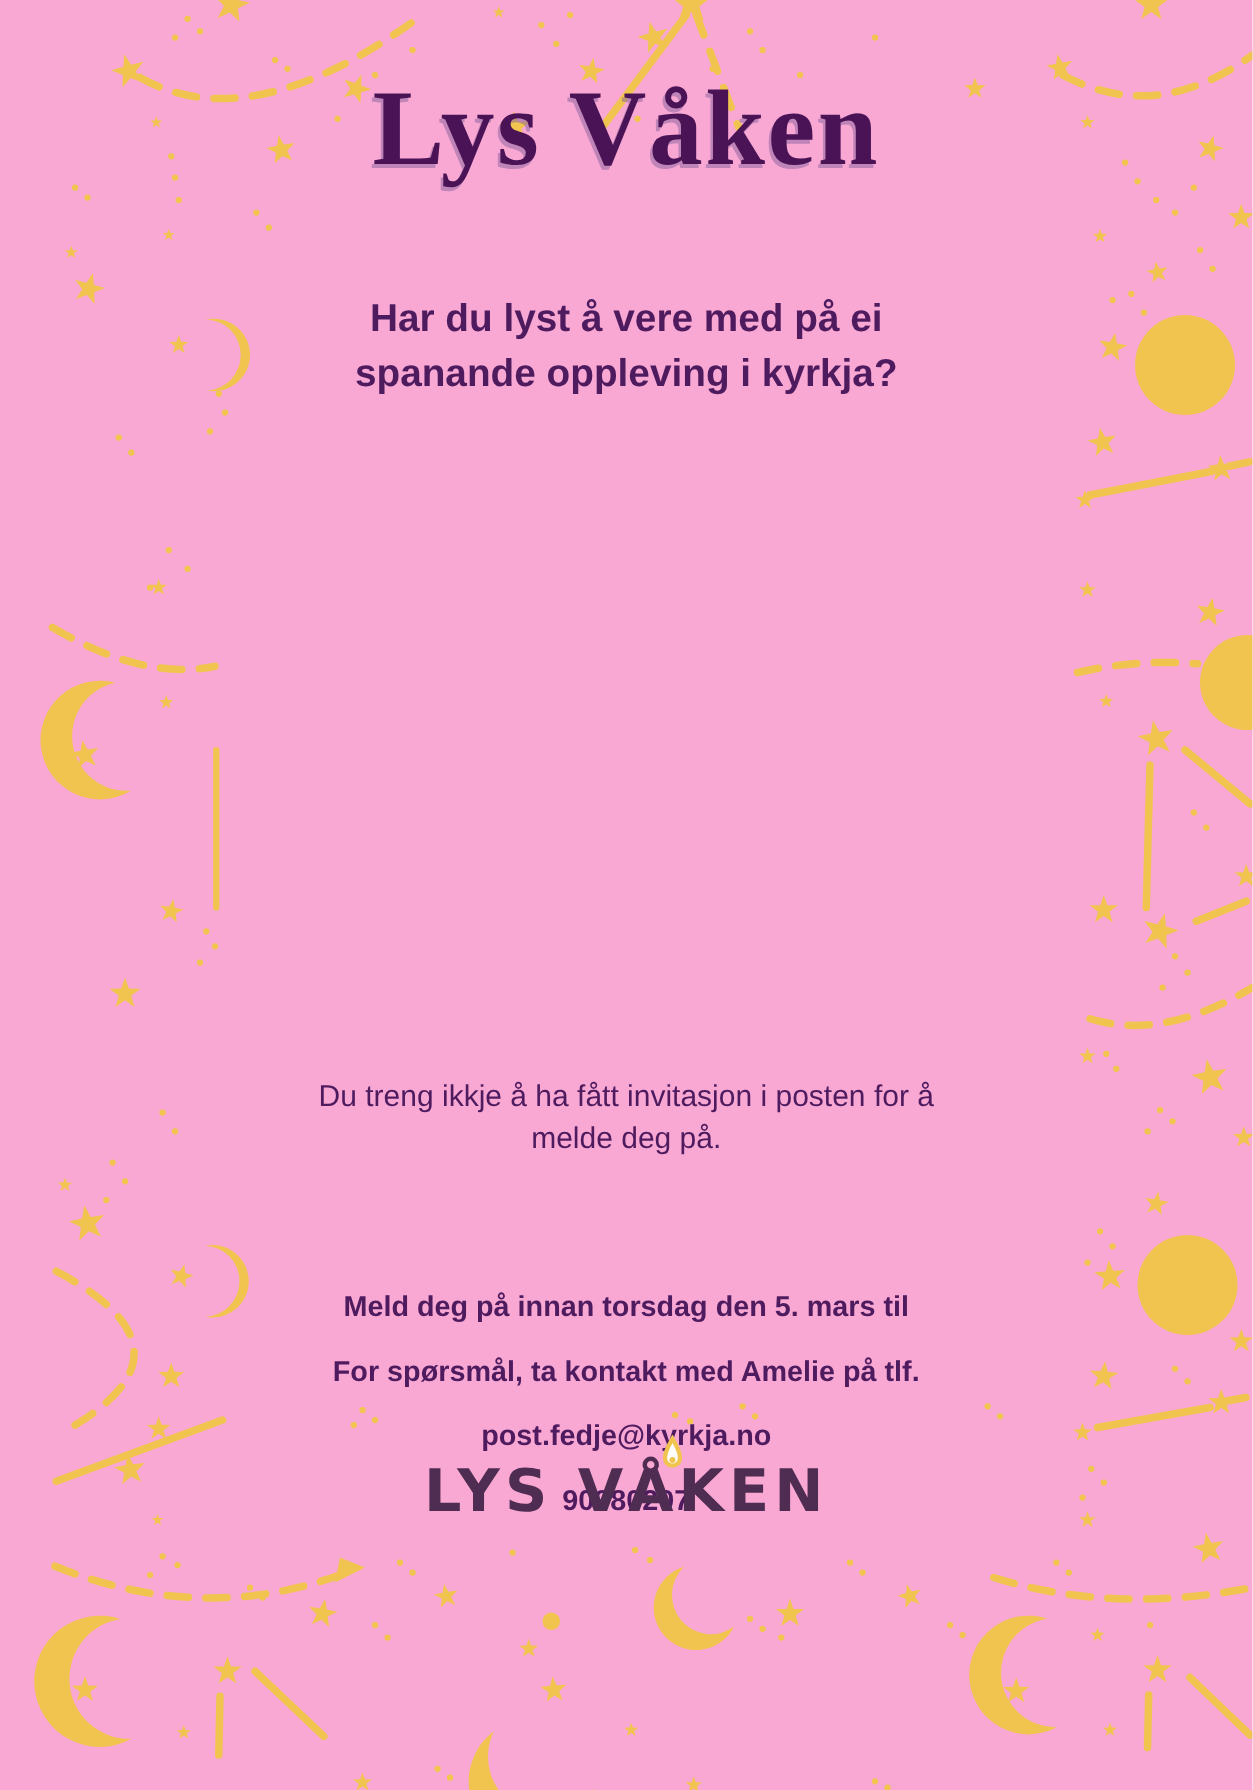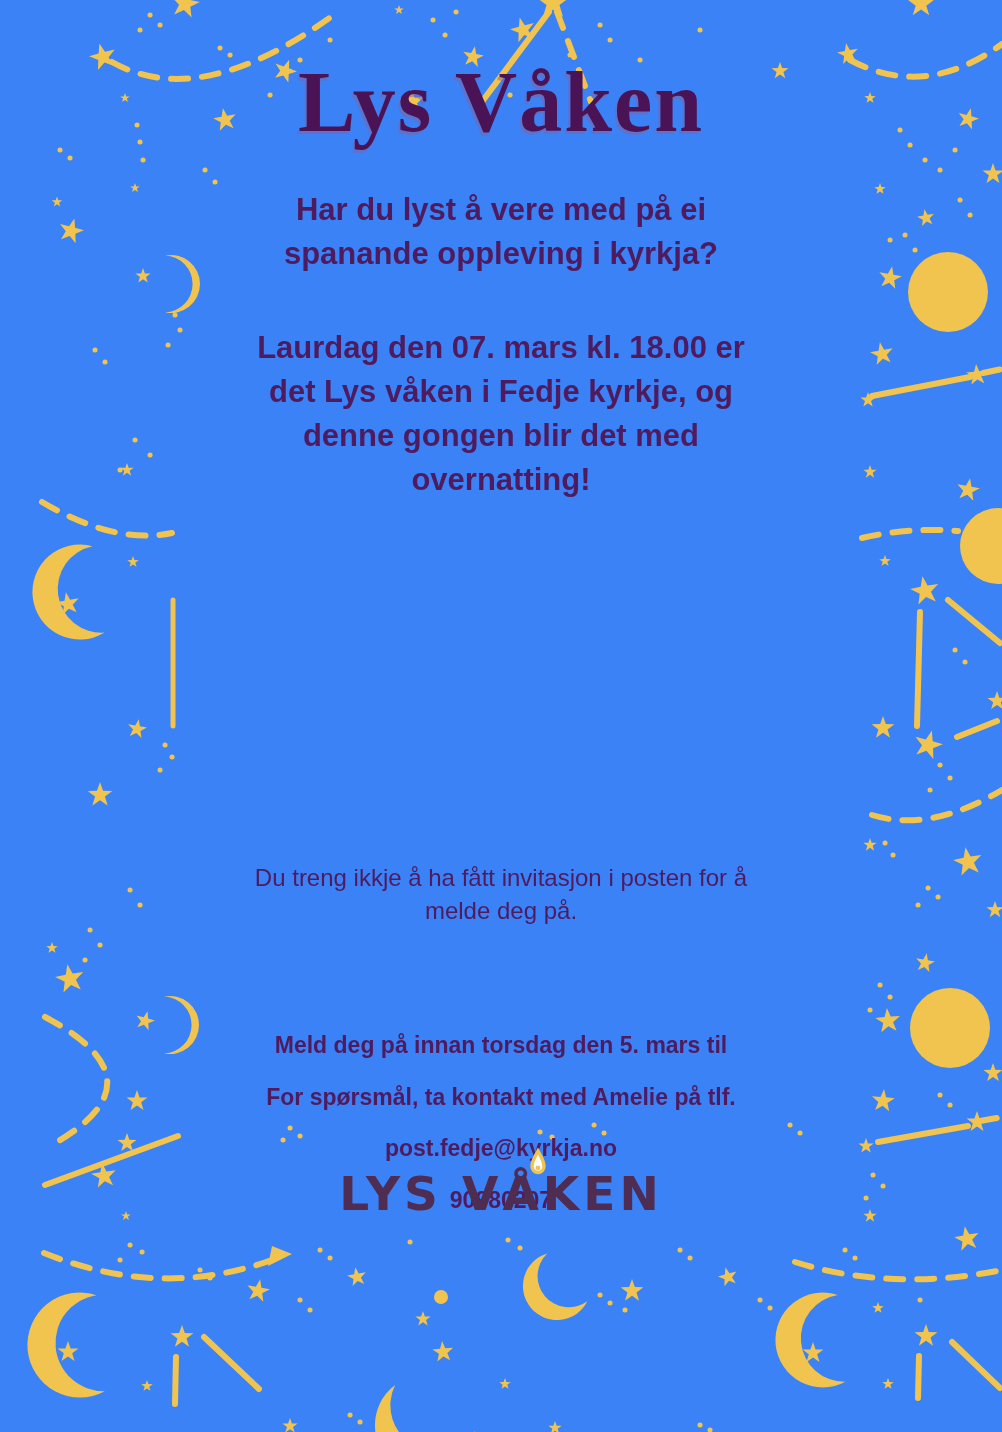--- a/index.html
+++ b/index.html
@@ -1,41 +1,41 @@
 <!DOCTYPE html>
 <html><head>
 <meta charset="utf-8">
 <style>
   html,body{margin:0;padding:0;background:#fff;}
   .page{
     position:relative;
     width:1002px;height:1432px;
     margin:0 auto;
-    background:#3b82f6;
+    background:#f9a8d4;
     overflow:hidden;
     font-family:"Liberation Sans",sans-serif;
   }
   .bg{position:absolute;top:0;left:0;z-index:0;}
   .txt{
     position:absolute;left:40px;right:40px;
     margin:0;text-align:center;
     white-space:pre-line;
     color:#4e1b5f;z-index:2;
   }
   .title{
     top:52px;
     font-family:"Liberation Serif","DejaVu Serif",serif;
     font-weight:bold;
     font-size:86px;line-height:100px;
     letter-spacing:2px;
     color:#4a1356;
     text-shadow:-2px 3px 0 rgba(134,96,156,0.5);
   }
   .big{
-    font-weight:bold;font-size:31px;line-height:44px;
+    font-weight:bold;font-size:31px;line-height:44px;margin-top:45px;
   }
   .small{
     font-weight:normal;font-size:24px;line-height:33px;
   }
   .signup div{font-weight:bold;font-size:23px;line-height:33.5px;}
   .logo{
     position:absolute;top:1166px;left:0;right:0;
     text-align:center;z-index:2;
     font-family:"DejaVu Sans",sans-serif;
     font-weight:bold;font-size:47px;line-height:56px;
@@ -180,24 +180,20 @@
     </g>
 
     <path stroke="#f0c44f" stroke-width="5" stroke-linecap="round" fill="none" d="M150,15h.1M160,25h.1M140,30h.1M220,48h.1M230,55h.1M60,150h.1M70,158h.1M137,125h.1M140,142h.1M143,160h.1M433,20h.1M445,35h.1M456,12h.1M600,25h.1M610,40h.1M570,55h.1M640,60h.1M700,30h.1M270,95h.1M300,60h.1M330,40h.1M510,95h.1M498,80h.1M900,130h.1M910,145h.1M925,160h.1M940,170h.1M955,150h.1M905,235h.1M915,250h.1M890,240h.1M960,200h.1M970,215h.1M135,440h.1M150,455h.1M120,470h.1M165,745h.1M172,757h.1M160,770h.1M90,930h.1M100,945h.1M85,960h.1M130,890h.1M140,905h.1M290,1128h.1M300,1136h.1M283,1140h.1M540,1132h.1M552,1137h.1M594,1125h.1M604,1133h.1M790,1125h.1M800,1133h.1M955,650h.1M965,662h.1M940,765h.1M950,778h.1M930,790h.1M885,843h.1M893,855h.1M928,888h.1M938,897h.1M918,905h.1M880,985h.1M890,997h.1M870,1010h.1M940,1095h.1M950,1105h.1M873,1175h.1M883,1186h.1M866,1198h.1M130,1245h.1M142,1252h.1M120,1260h.1M200,1270h.1M210,1278h.1M320,1250h.1M330,1258h.1M410,1242h.1M300,1300h.1M310,1310h.1M508,1240h.1M520,1248h.1M600,1295h.1M610,1303h.1M625,1310h.1M760,1300h.1M770,1308h.1M680,1250h.1M690,1258h.1M845,1250h.1M855,1258h.1M920,1300h.1M700,1425h.1M710,1430h.1M350,1415h.1M360,1422h.1M175,315h.1M180,330h.1M168,345h.1M205,170h.1M215,182h.1M95,350h.1M105,362h.1"></path>
   </svg>
 
   <h1 class="txt title">Lys Våken</h1>
 
   <p class="txt big" style="top:188px">Har du lyst å vere med på ei
 spanande oppleving i kyrkja?</p>
 
-  <p class="txt big" style="top:326px">Laurdag den 07. mars kl. 18.00 er
-det Lys våken i Fedje kyrkje, og
-denne gongen blir det med
-overnatting!</p>
 
 
 
   <p class="txt small" style="top:861px">Du treng ikkje å ha fått invitasjon i posten for å
 melde deg på.</p>
 
   <div class="txt signup" style="top:1011px">
     <div>Meld deg på innan torsdag den 5. mars til</div>
     <div>For spørsmål, ta kontakt med Amelie på tlf.</div>
     <div>post.fedje@kyrkja.no</div>

